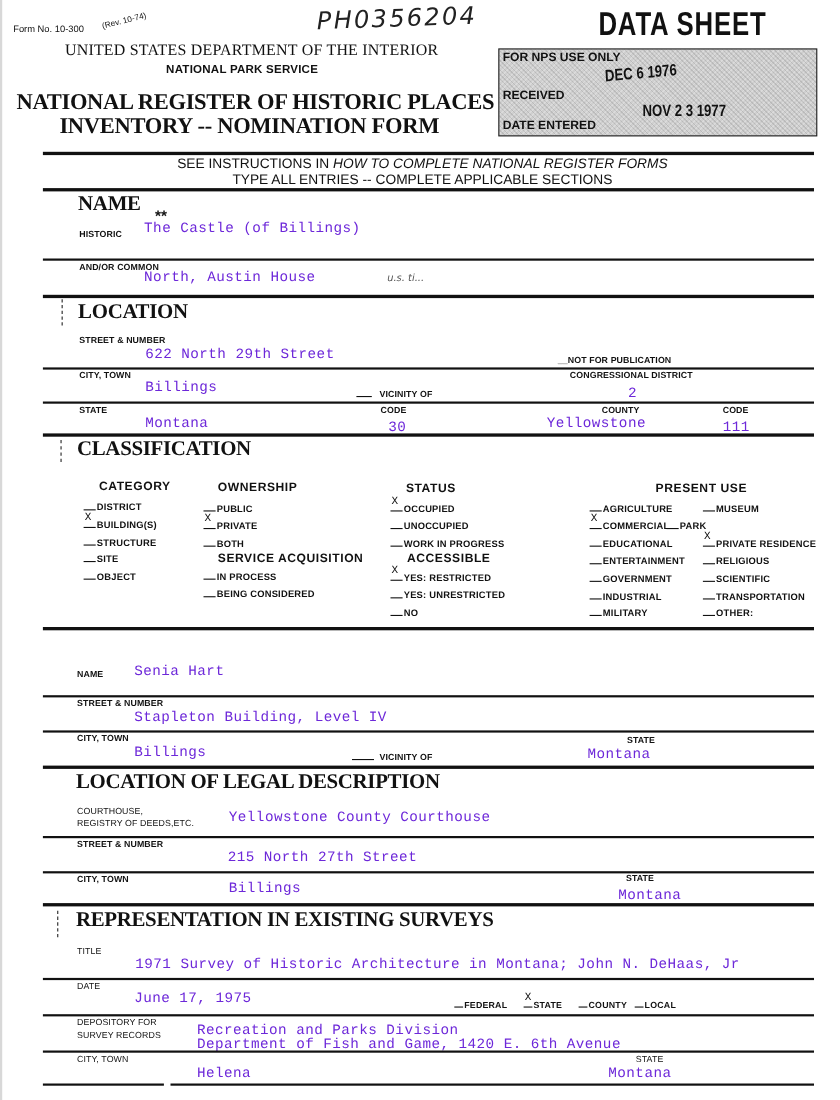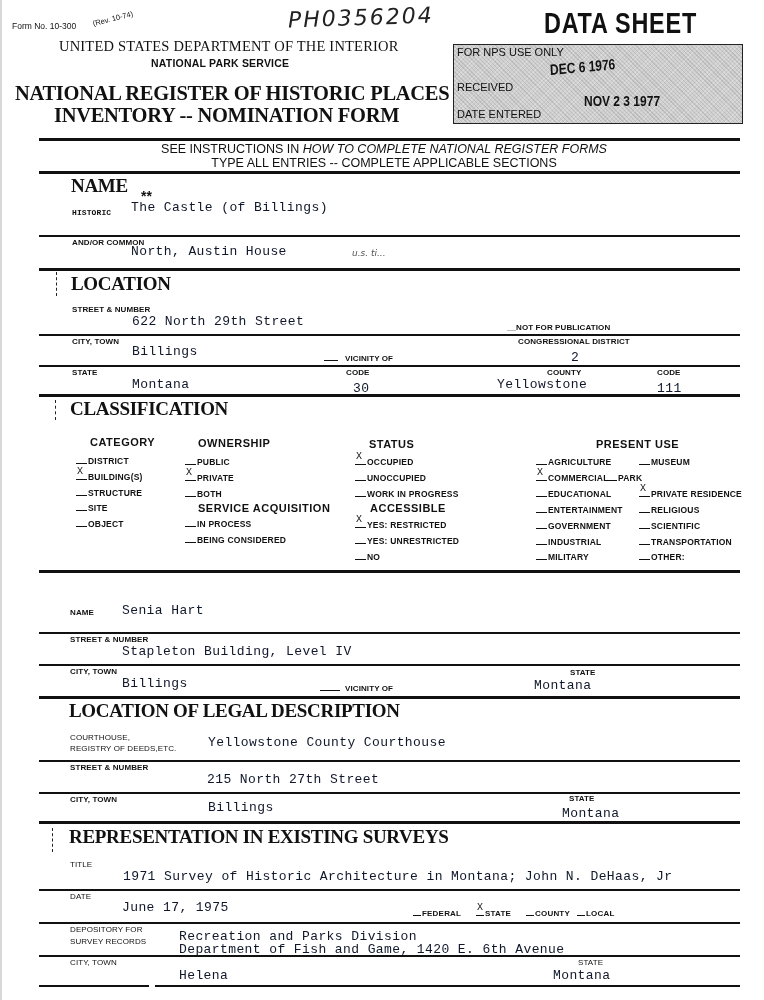--- a/index.html
+++ b/index.html
@@ -3,35 +3,35 @@
 <meta charset="utf-8">
 <style>
   * { box-sizing: border-box; margin: 0; padding: 0; }
   html, body { width: 764px; height: 1000px; background: #ffffff; overflow: hidden; }
   body { position: relative; color: #111; font-family: "Liberation Sans", sans-serif; }
   .page { position: absolute; left: 0; top: 0; width: 764px; height: 1000px; background: #fff; border-left: 2px solid #d8d8d8; }
   .abs { position: absolute; white-space: nowrap; }
   .serif { font-family: "Liberation Serif", serif; }
   .sans { font-family: "Liberation Sans", sans-serif; }
   .tiny { font-size: 8px; font-weight: bold; letter-spacing: 0.1px; }
-  .typed { font-family: "Liberation Mono", monospace; font-size: 13px; color: #0f172a; letter-spacing: 0.4px; }
+  .typed { font-family: "Liberation Mono", monospace; font-size: 13px; color: #6d28d9; letter-spacing: 0.4px; }
   .hrule { position: absolute; height: 2px; background: #111; }
   .hrule.thin { height: 1.5px; }
   .hrule.thick { height: 3px; }
   .section-title { font-family: "Liberation Serif", serif; font-weight: bold; font-size: 19px; letter-spacing: -0.3px; }
   .colhead { font-family: "Liberation Sans", sans-serif; font-weight: bold; font-size: 11px; letter-spacing: 0.5px; }
   .opt { font-size: 8.5px; font-weight: bold; letter-spacing: 0.2px; }
   .opt .blank { display: inline-block; width: 11px; border-bottom: 1px solid #111; margin-right: 1px; position: relative; height: 8px; vertical-align: baseline; }
   .opt .blank .mark { position: absolute; left: 1px; top: -6px; font-family: "Liberation Mono", monospace; font-size: 10px; font-weight: normal; }
   .dash-margin { position: absolute; width: 0; border-left: 1.5px dashed #222; }
   .stamp { position: absolute; left: 451px; top: 44px; width: 290px; height: 80px; border: 1.5px solid #222;
            background-color: #cfcfcf;
            background-image: repeating-linear-gradient(45deg, rgba(0,0,0,0.10) 0 1px, transparent 1px 3px),
                              repeating-linear-gradient(-45deg, rgba(255,255,255,0.25) 0 1px, transparent 1px 3px); }
-  .stamp .slbl { position: absolute; font-size: 11px; font-weight: normal; color: #111; }
+  .stamp .slbl { position: absolute; font-size: 11px; font-weight: bold; color: #111; }
   .stamp .sdate { position: absolute; font-family: "Liberation Sans Narrow", "Liberation Sans", sans-serif; font-weight: bold; font-size: 15px; transform: scaleX(0.8); transform-origin: left; color: #111; }
   .handwritten { font-family: "DejaVu Sans", sans-serif; font-style: italic; color: #222; }
 </style>
 </head>
 <body>
 
 <div class="page">
 
   <div class="abs sans" style="left:10px;top:21px;font-size:8.5px;">Form No. 10-300</div>
   <div class="abs sans" style="left:92px;top:19px;font-size:7.5px;transform:rotate(-14deg);transform-origin:left bottom;">(Rev. 10-74)</div>
@@ -53,21 +53,21 @@
 
   <div class="hrule thick" style="left:37px;top:138px;width:701px;"></div>
   <div class="abs sans" style="left:0;width:764px;top:142px;text-align:center;font-size:12.5px;">
     <span>SEE INSTRUCTIONS IN </span><i>HOW TO COMPLETE NATIONAL REGISTER FORMS</i>
   </div>
   <div class="abs sans" style="left:0;width:764px;top:156px;text-align:center;font-size:12.5px;">TYPE ALL ENTRIES -- COMPLETE APPLICABLE SECTIONS</div>
   <div class="hrule thick" style="left:37px;top:171px;width:701px;"></div>
 
   <div class="abs section-title" style="left:69px;top:175px;">NAME</div>
   <div class="abs sans" style="left:139px;top:188px;font-size:14px;font-weight:bold;">**</div>
-  <div class="abs tiny" style="left:70px;top:208px;font-family:Liberation Mono, monospace;">HISTORIC</div>
+  <div class="abs tiny" style="left:70px;top:208px;">HISTORIC</div>
   <div class="abs typed" style="left:129px;top:200px;">The Castle (of Billings)</div>
   <div class="hrule" style="left:37px;top:235px;width:701px;"></div>
   <div class="abs tiny" style="left:70px;top:238px;">AND/OR COMMON</div>
   <div class="abs typed" style="left:129px;top:244px;">North, Austin House</div>
   <div class="abs handwritten" style="left:350px;top:248px;font-size:9px;color:#555;">u.s. ti...</div>
   <div class="hrule thick" style="left:37px;top:268px;width:701px;"></div>
 
   <div class="dash-margin" style="left:54px;top:272px;height:24px;"></div>
   <div class="abs section-title" style="left:69px;top:273px;">LOCATION</div>
   <div class="abs tiny" style="left:70px;top:305px;">STREET &amp; NUMBER</div>

